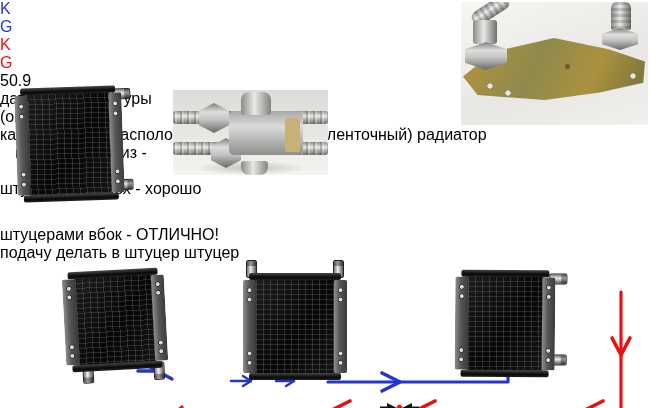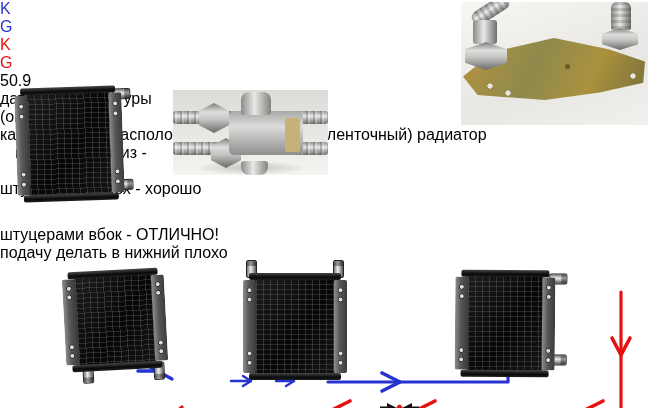--- a/index.html
+++ b/index.html
@@ -194,21 +194,21 @@
     <div class="rad-bracket l"></div>
     <div class="rad-bracket r"></div>
     <div class="rad-core"></div>
     <div class="rad-plate top"></div>
     <div class="rad-plate bottom"></div>
     <div class="fitting-h cap-r" style="right:-12px;top:3px;"></div>
     <div class="fitting-h cap-r" style="right:-12px;bottom:12px;"></div>
   </div>
   <div class="caption green" style="left:447px;top:382px;margin-top:28px;">
     <div>штуцерами вбок - ОТЛИЧНО!</div>
-    <div>подачу делать в нижний плохо</div>
+    <div>подачу делать в штуцер штуцер</div>
   </div>
 
   
   <svg id="overlay" width="650" height="408" viewBox="0 0 650 408">
 
     <g stroke="#2633d0" stroke-width="3.2" fill="none" stroke-linecap="round" stroke-linejoin="round">
       <path d="M128,93 L172,117"></path>
       <polyline stroke-width="3.6" points="138,109 158,109 147,92"></polyline>
       <path d="M328,120 L508,120 L508,40"></path>
       <polyline stroke-width="3.6" points="382,111 400,120 382,129"></polyline>

